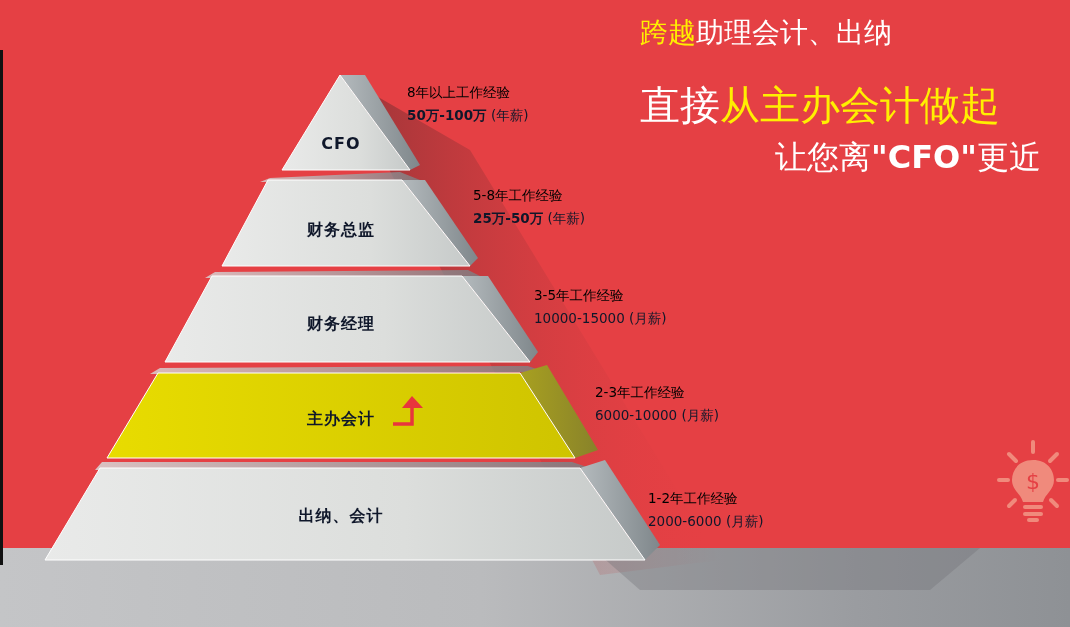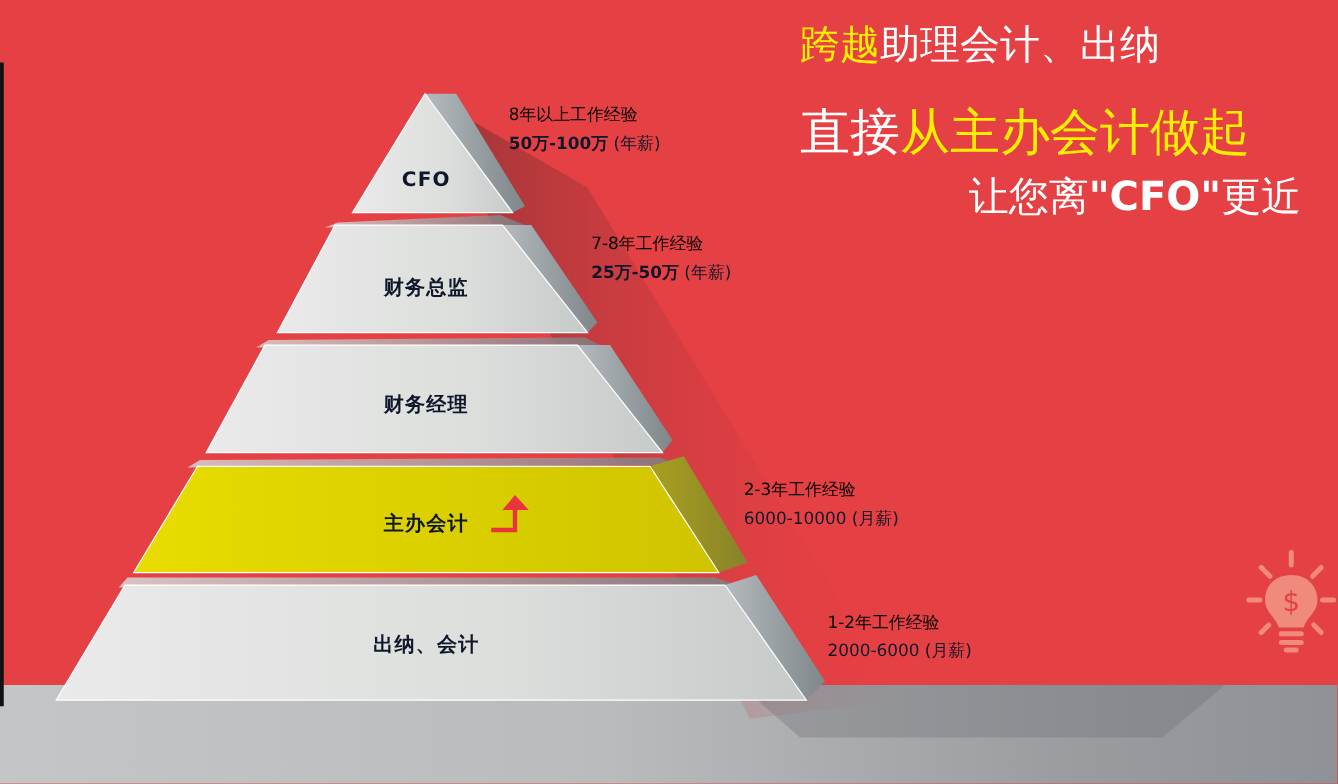--- a/index.html
+++ b/index.html
@@ -11,21 +11,21 @@
   .left-bar { position: absolute; left: 0; top: 50px; width: 3px; height: 515px; background: #111; }
   svg.pyr { position: absolute; left: 0; top: 0; }
   .tier-label { position: absolute; font-weight: bold; color: #0f172a; font-size: 16px; letter-spacing: 1px; transform: translateX(-50%); white-space: nowrap; }
   .info { position: absolute; font-size: 13.5px; line-height: 23px; white-space: nowrap; }
   .info .exp { color: #000000; }
   .info .sal { color: #0f172a; }
   .info .sal.bold { font-weight: bold; }
   .info .unit { color: #0f172a; }
   .headline { position: absolute; font-family: "DejaVu Serif", serif; color: #fff; white-space: nowrap; }
   .headline .hl { color: #ffef00; }
-  .h1 { left: 640px; top: 14px; font-size: 32px; }
+  .h1 { left: 640px; top: 14px; font-size: 28px; }
   .h2 { left: 640px; top: 78px; font-size: 40px; }
   .h3 { left: 775px; top: 136px; font-size: 32px; }
   .h3 .cfo { font-family: "DejaVu Sans", sans-serif; font-weight: bold; }
   .bulb { position: absolute; left: 995px; top: 438px; }
 </style>
 </head>
 <body>
 
 <div class="stage">
   <div class="bg-red"></div>
@@ -104,28 +104,32 @@
   <div class="tier-label" style="left:341px; top:220px;">财务总监</div>
   <div class="tier-label" style="left:341px; top:314px;">财务经理</div>
   <div class="tier-label" style="left:341px; top:409px;">主办会计</div>
   <div class="tier-label" style="left:341px; top:506px;text-align:center;">出纳、会计</div>
 
   <div class="info" style="left:407px; top:81px;">
     <div class="exp">8年以上工作经验</div>
     <div><span class="sal bold">50万-100万</span> <span class="unit">(年薪)</span></div>
   </div>
   <div class="info" style="left:473px; top:184px;">
-    <div class="exp">7-8年工作经验</div>
+    <div class="exp">5-8年工作经验</div>
     <div><span class="sal bold">25万-50万</span> <span class="unit">(年薪)</span></div>
+  </div>
+  <div class="info" style="left:534px; top:284px;">
+    <div class="exp">3-5年工作经验</div>
+    <div><span class="sal">10000-15000</span> <span class="unit">(月薪)</span></div>
   </div>
   <div class="info" style="left:595px; top:381px;">
     <div class="exp">2-3年工作经验</div>
     <div><span class="sal">6000-10000</span> <span class="unit">(月薪)</span></div>
   </div>
-  <div class="info" style="left:662px; top:487px;">
+  <div class="info" style="left:648px; top:487px;">
     <div class="exp">1-2年工作经验</div>
     <div><span class="sal">2000-6000</span> <span class="unit">(月薪)</span></div>
   </div>
 
   <div class="headline h1">
     <span class="hl">跨越</span><span>助理会计、出纳</span>
   </div>
   <div class="headline h2">
     <span>直接</span><span class="hl">从主办会计做起</span>
   </div>

